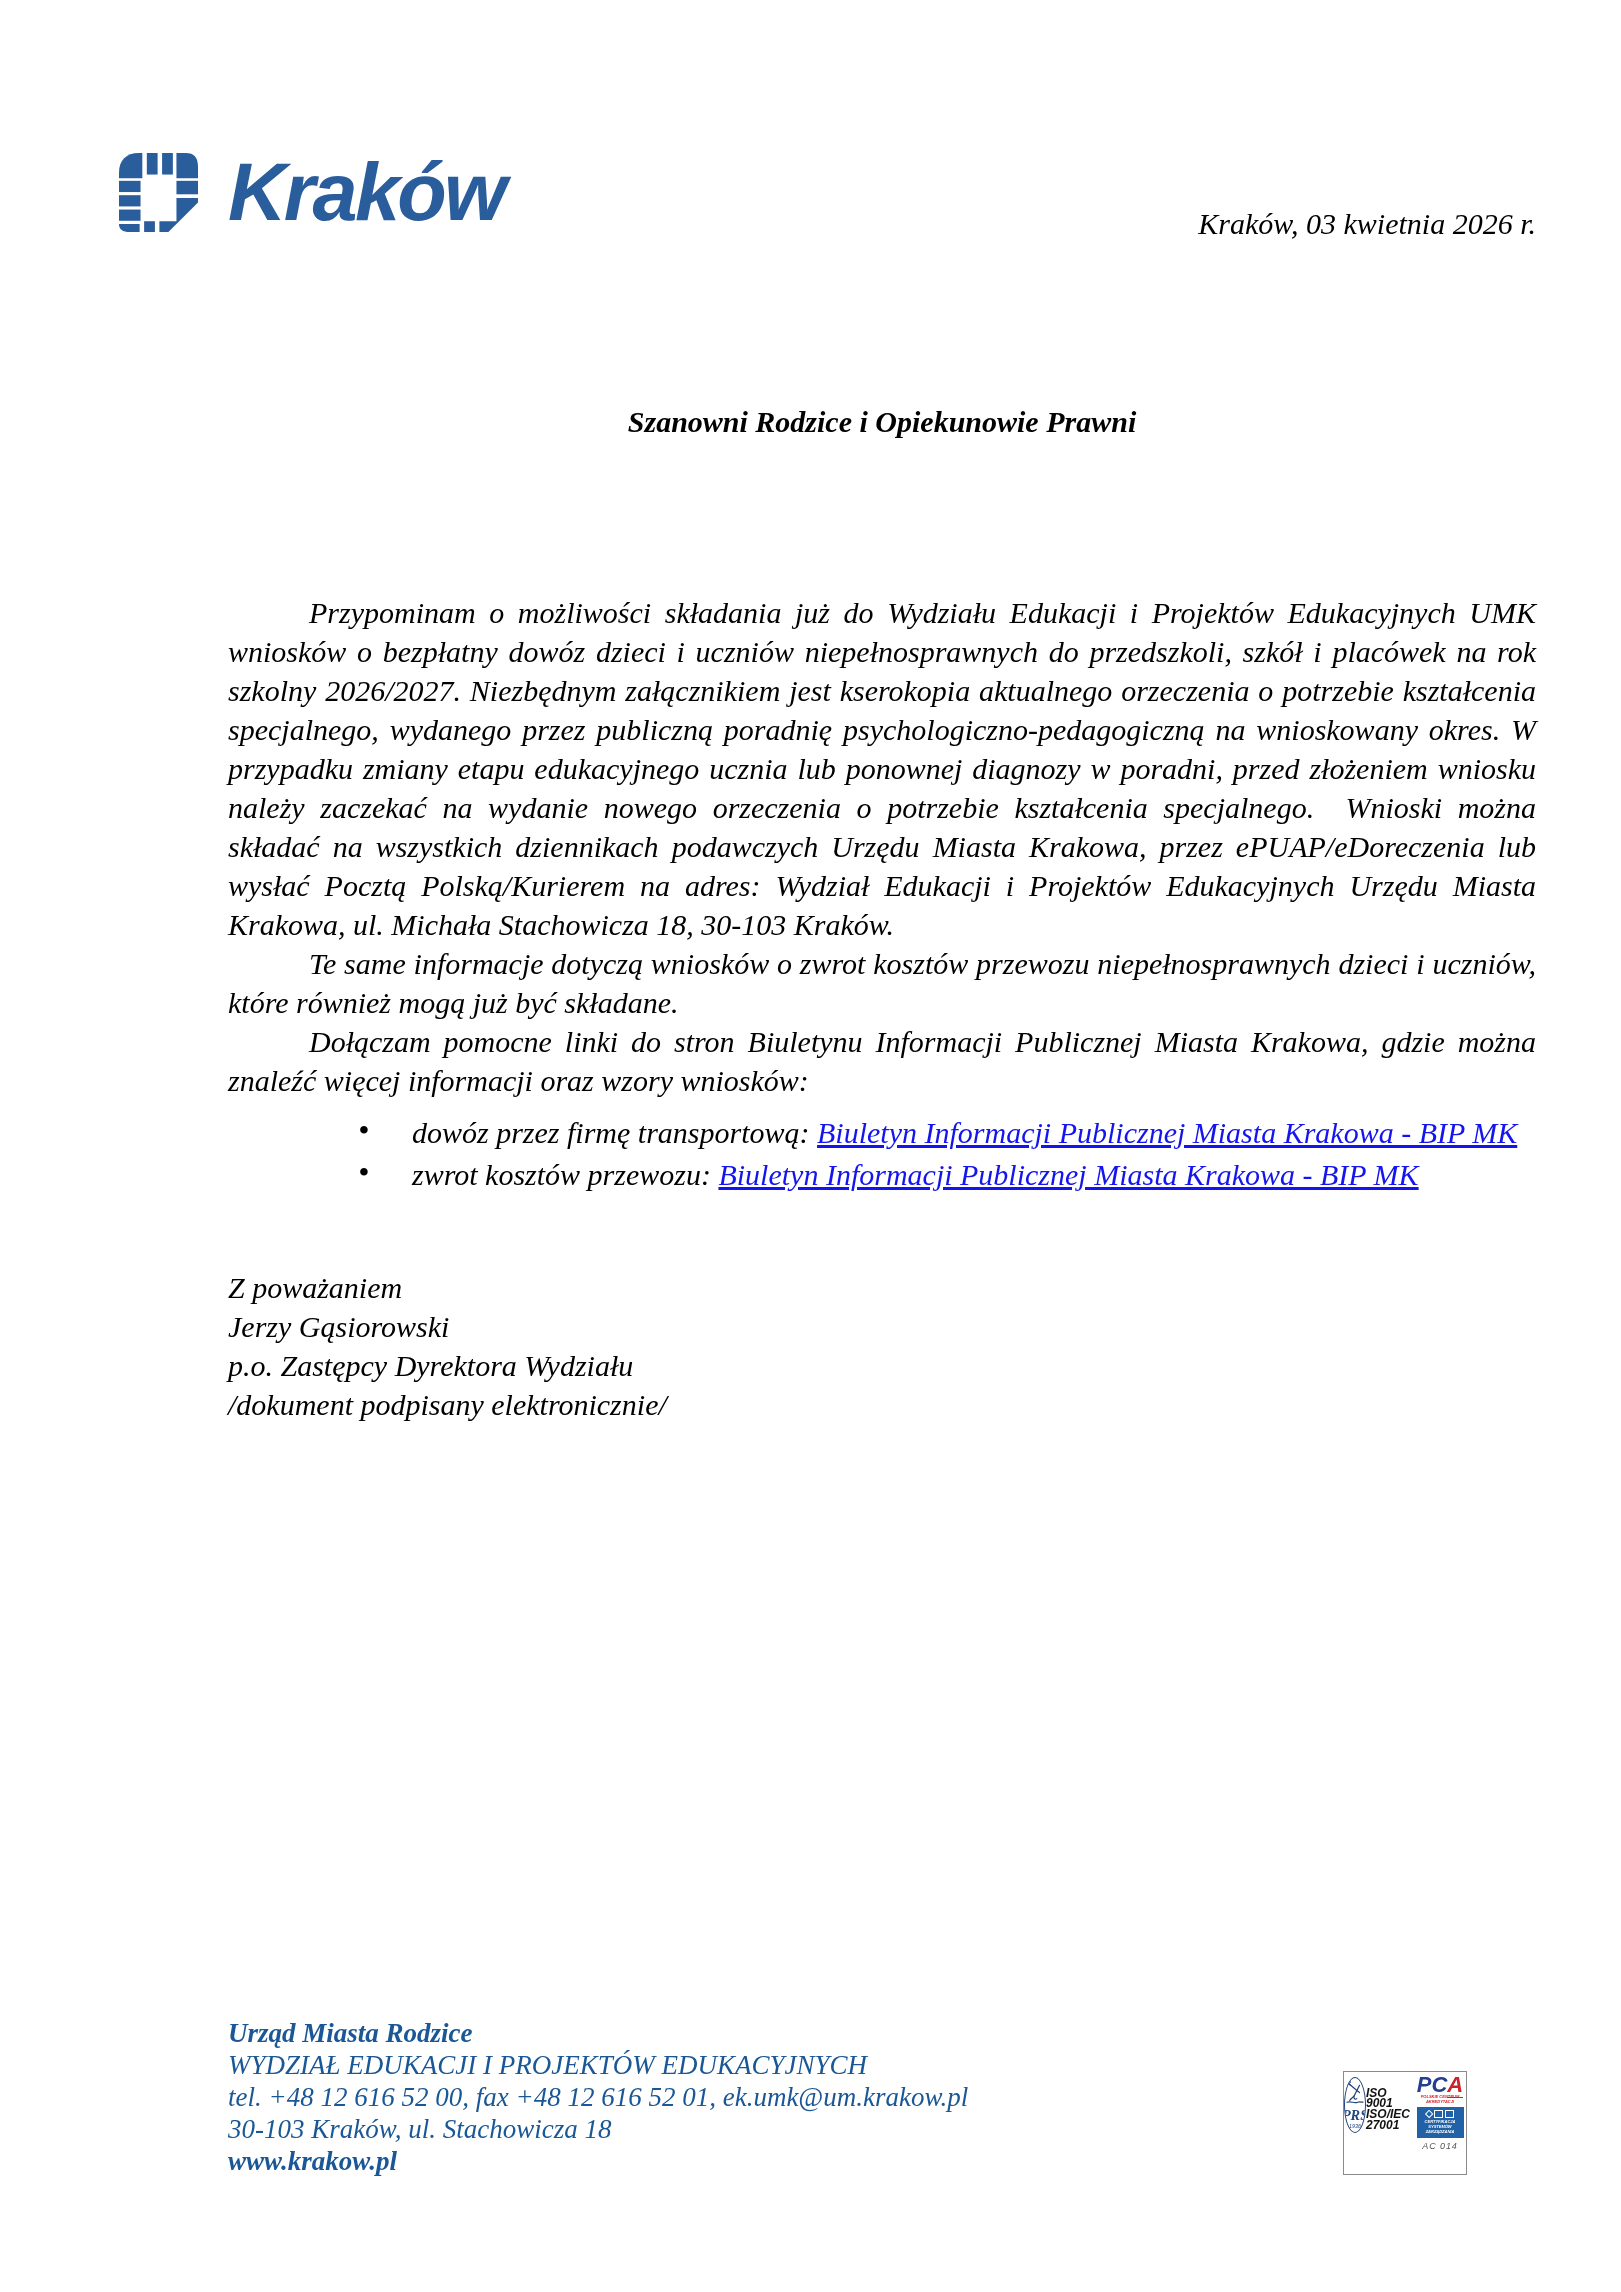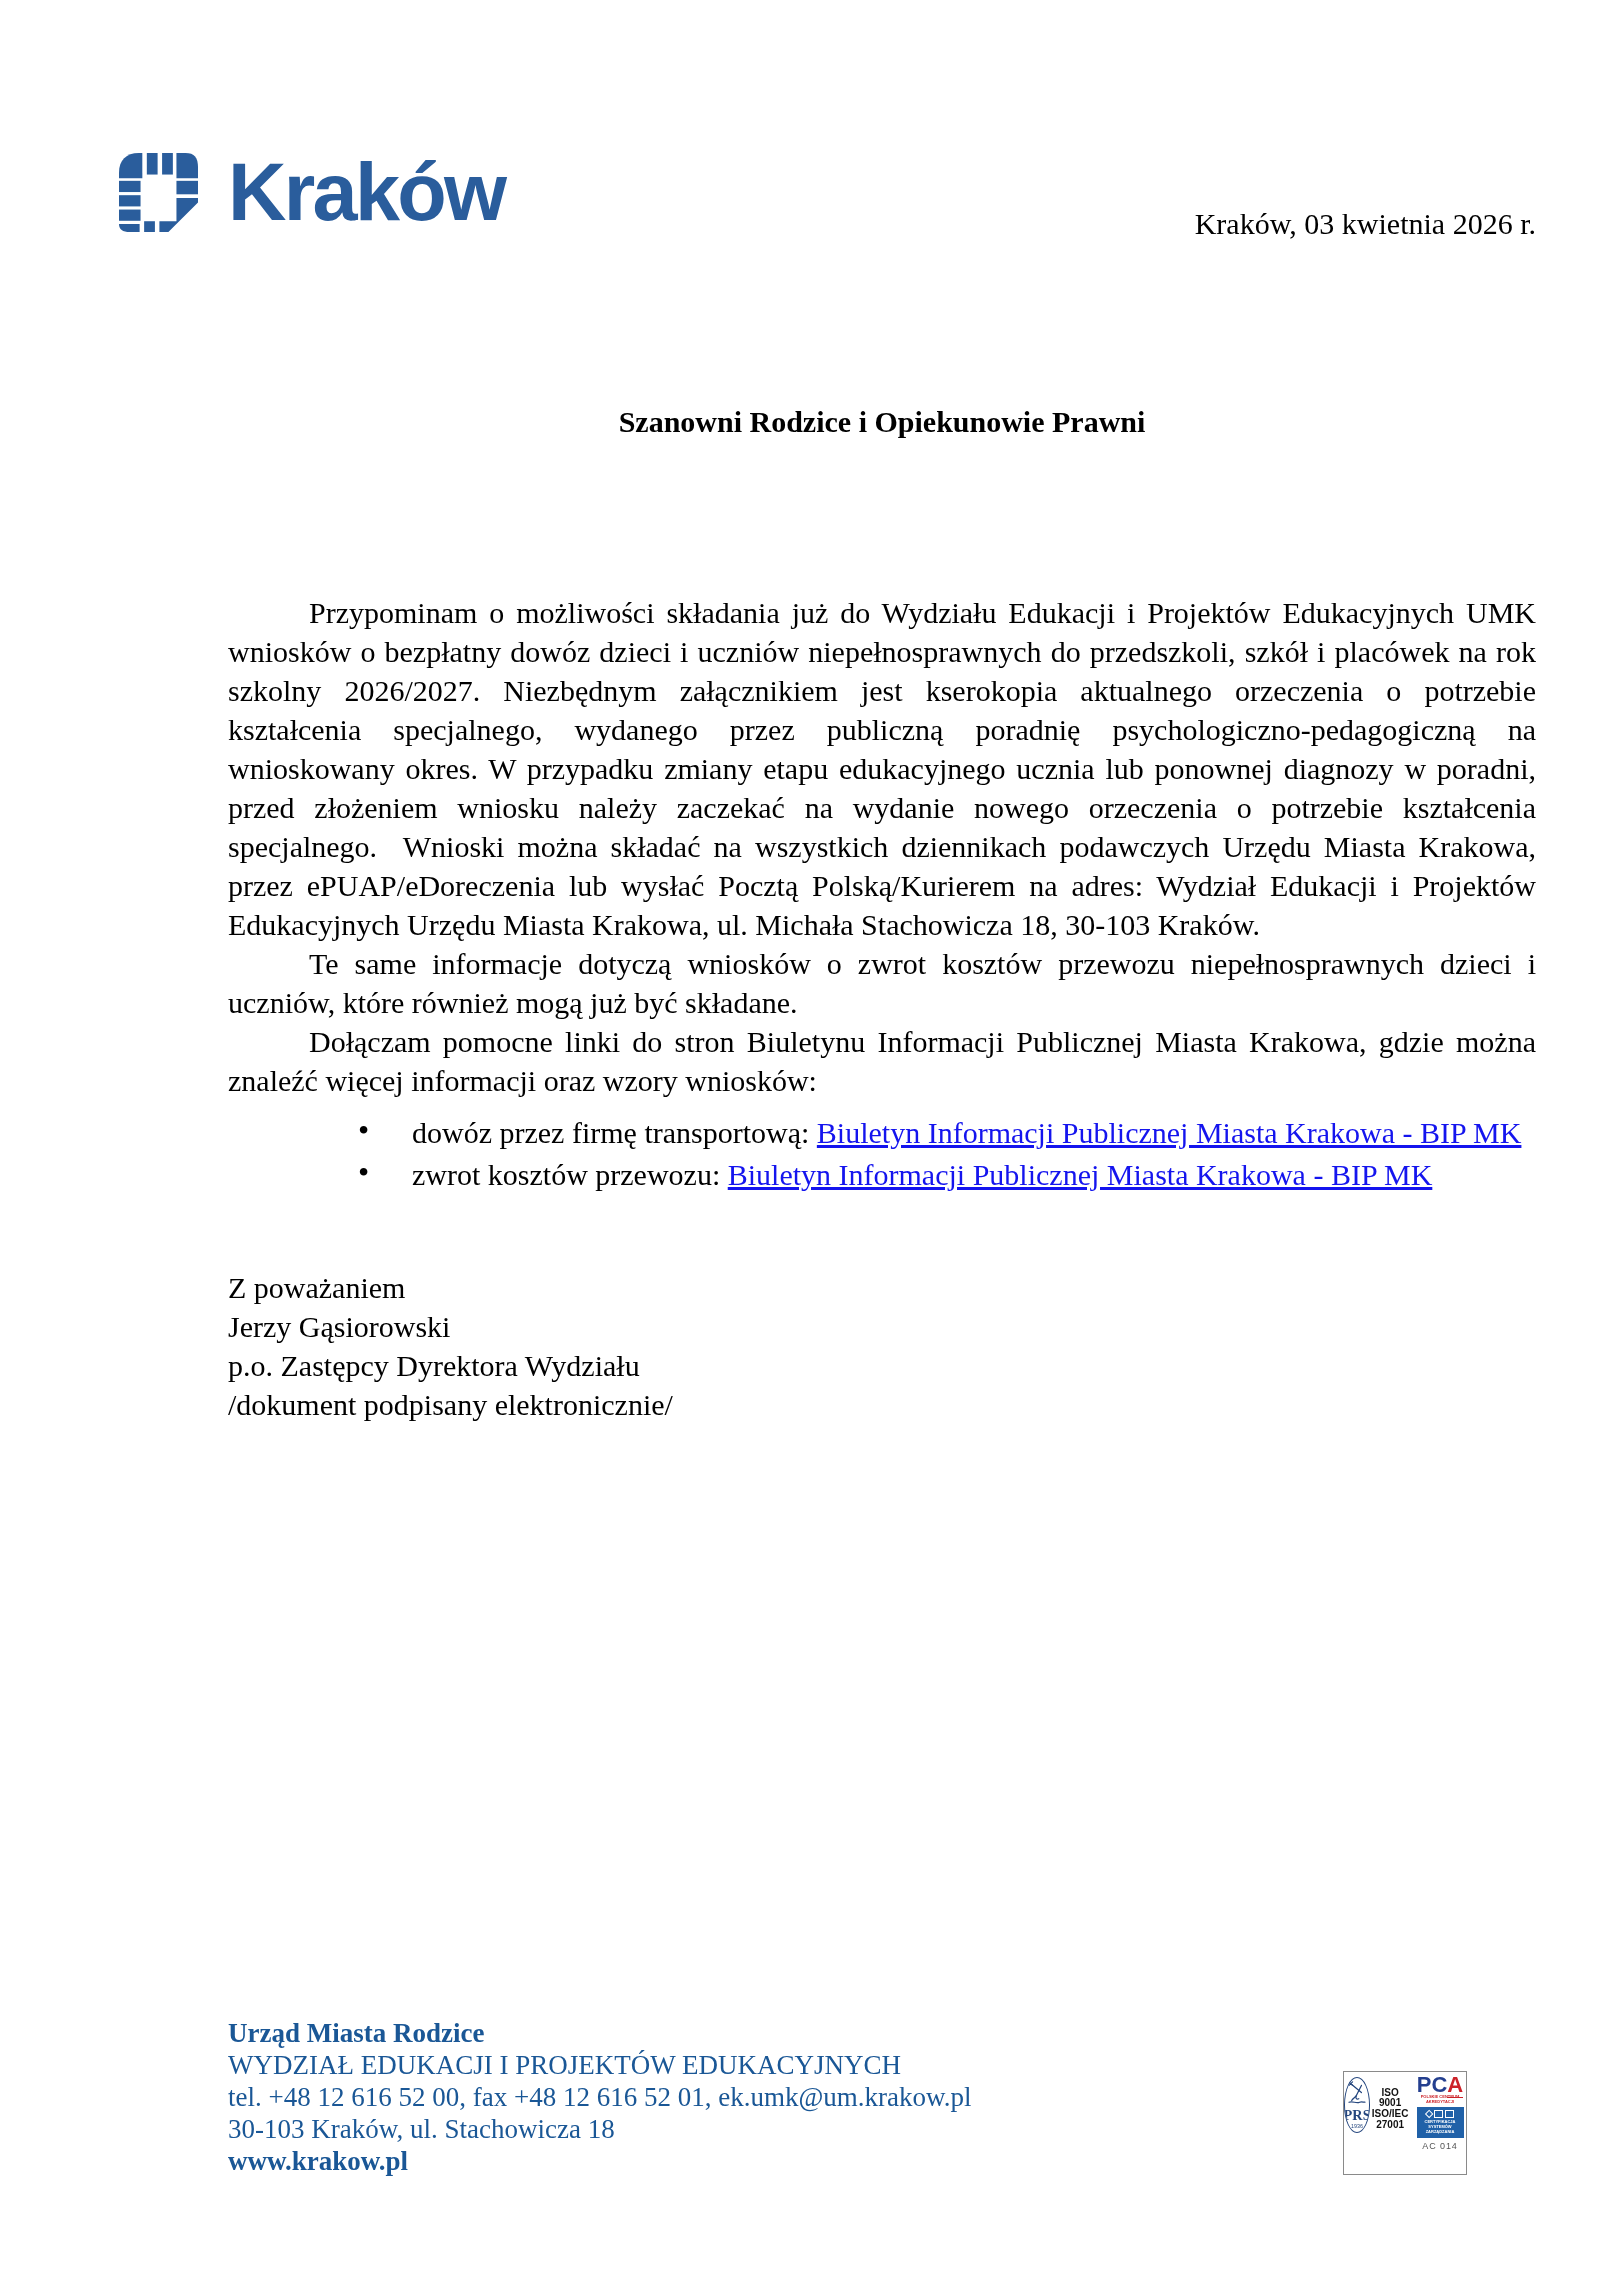--- a/index.html
+++ b/index.html
@@ -1,18 +1,18 @@
 <!DOCTYPE html>
 <html style="font-size:14.3px"><head>
 <meta charset="utf-8">
 <style>
   html,body { margin:0; padding:0; background:#ffffff; }
   .page {
     position:relative; width:1622px; height:2258px; background:#ffffff;
-    font-family:"Liberation Serif", serif; color:#000; overflow:hidden;
+    font-family:"Liberation Serif", serif; color:#000; overflow:hidden;font-style:italic;
   }
 
   
   .logo { position:absolute; left:119px; top:152px; display:flex; align-items:center; gap:30px; height:81px; }
   .logo-icon { width:79px; height:79px; display:block; }
   .logo-word {
     font-family:"Liberation Sans", sans-serif; font-weight:bold;
     font-size:81px; line-height:81px; color:#2a5d9c; letter-spacing:-2.7px;
   }
   .date-line { position:absolute; left:228px; top:204px; width:1308px; text-align:right; font-size:30px; line-height:39px; }
@@ -45,21 +45,21 @@
   }
   .prs-col { width:66px; display:flex; flex-direction:row; align-items:center; padding-top:4.5px; }
   .prs-oval {
     width:43px; height:56px; border:1.8px solid #24467e; border-radius:50%;
     box-sizing:border-box; display:flex; flex-direction:column; align-items:center; justify-content:flex-end;
     overflow:hidden; position:relative;
   }
   .prs-fig { position:absolute; top:2.7px; left:50%; transform:translateX(-50%); }
   .prs-name { font-family:"Liberation Serif", serif; font-weight:bold; color:#24467e; font-size:14.3px; line-height:13.4px; }
   .prs-year { font-size:5.4px; color:#24467e; line-height:6.3px; margin-bottom:2.7px; }
-  .iso-lines { margin-top:9px; text-align:center; font-weight:bold; color:#111; font-size:10px; line-height:10.7px; font-family:"Liberation Sans", sans-serif; }
+  .iso-lines { margin-top:9px; text-align:left; font-weight:bold; color:#111; font-size:12px; line-height:10.7px; font-family:"Liberation Sans", sans-serif; }
   .pca-col { width:52px; display:flex; flex-direction:column; align-items:center; padding-top:5.4px; }
   .pca-name { font-size:22px; line-height:16px; font-weight:bold; letter-spacing:0; }
   .pca-name .pc { color:#243f8f; } .pca-name .a { color:#cc2229; border-bottom:1.8px solid #cc2229; }
   .pca-sub { margin-top:1.8px; text-align:center; color:#cc2229; font-weight:bold; font-size:4px; line-height:4.5px; }
   .pca-blue { margin-top:2.7px; width:47px; background:#2061a8; box-sizing:border-box; padding:2.7px 1.8px; display:flex; flex-direction:column; align-items:center; }
   .pca-shapes { display:flex; align-items:center; gap:1.8px; height:9px; }
   .shape-diamond { width:6.3px; height:6.3px; border:1.3px solid #fff; transform:rotate(45deg); box-sizing:border-box; }
   .shape-rect { width:9px; height:7.2px; border:1.3px solid #fff; box-sizing:border-box; }
   .pca-blue-text { margin-top:1.8px; text-align:center; color:#fff; font-weight:bold; font-size:4px; line-height:4.9px; }
   .pca-code { margin-top:3.6px; color:#555; font-size:9px; letter-spacing:0.9px; }

